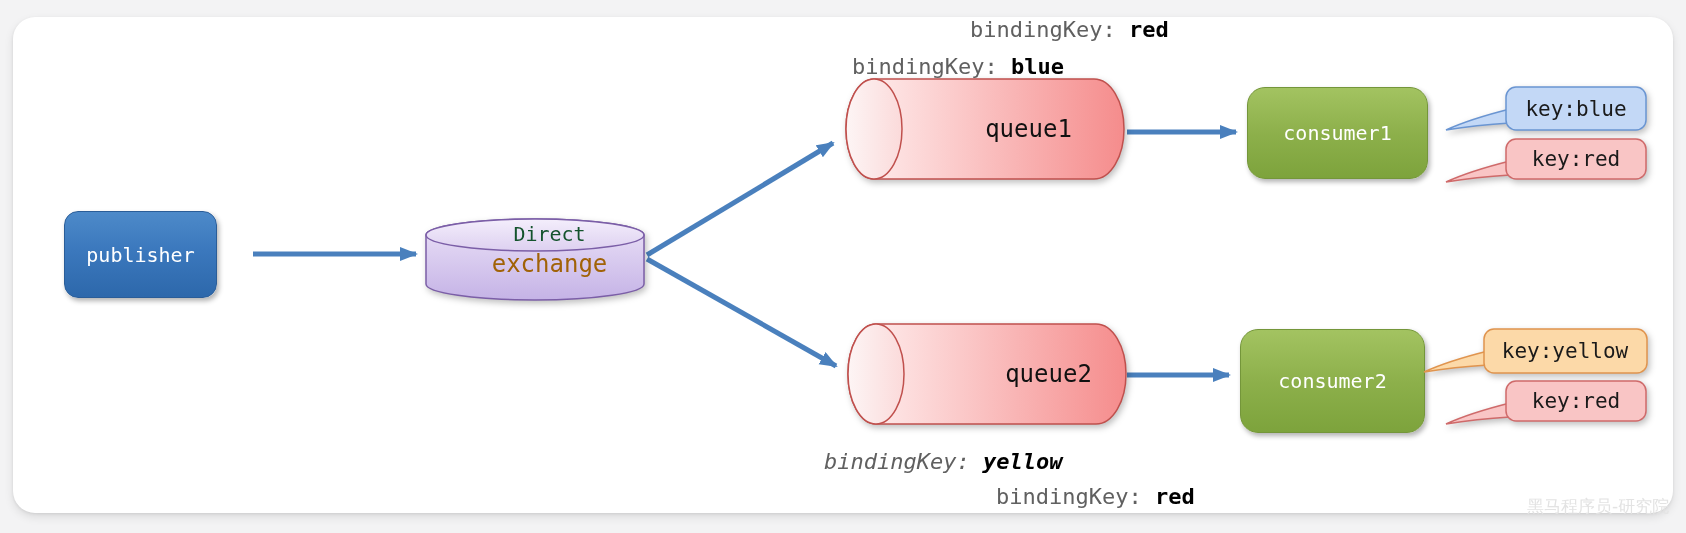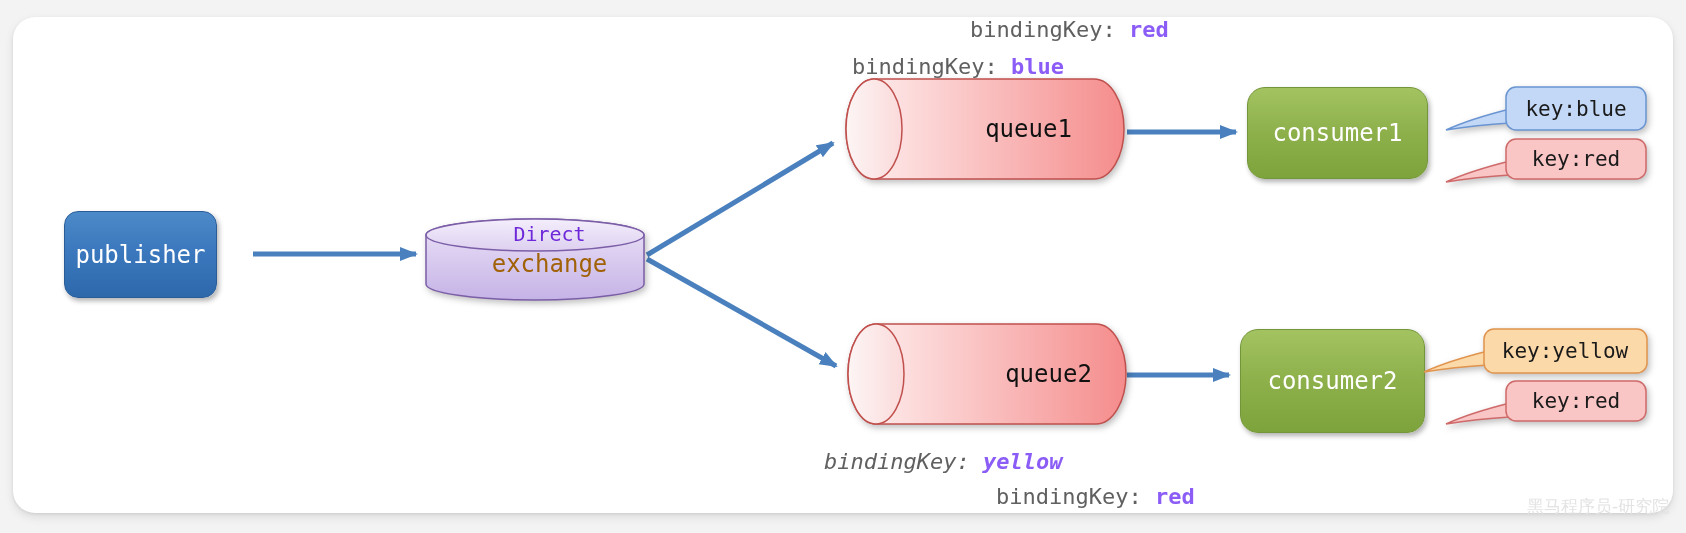--- a/index.html
+++ b/index.html
@@ -16,42 +16,42 @@
     box-shadow:0 4px 10px rgba(0,0,0,0.10), 0 1px 3px rgba(0,0,0,0.08);
   }
   .abs { position:absolute; }
   .node-label {
     position:absolute; text-align:center; pointer-events:none;
     font-family:"DejaVu Sans Mono","Liberation Mono",monospace;
     padding-left:29px;
   }
   .rect-node {
     position:absolute; display:flex; align-items:center; justify-content:center;
-    color:#ffffff; font-size:24px;
+    color:#ffffff; font-size:20px;
     box-shadow:2px 3px 5px rgba(0,0,0,0.30);
   }
   .publisher {
     left:64px; top:211px; width:153px; height:87px; border-radius:14px;
     background:linear-gradient(180deg,#4d8ac9 0%,#3b78bd 45%,#2d68ab 100%);
     border:1px solid #2a5d98;
   }
   .consumer {
     border-radius:18px;
     background:linear-gradient(180deg,#a3c361 0%,#8db04b 50%,#7da33c 100%);
     border:1px solid #74963a;
   }
   .consumer1 { left:1247px; top:87px; width:181px; height:92px; }
   .consumer2 { left:1240px; top:329px; width:185px; height:104px; }
   svg.shape { position:absolute; overflow:visible; }
   .shadowed { filter:drop-shadow(2px 3px 3px rgba(0,0,0,0.25)); }
-  .exchange-type { left:425px; top:222px; width:220px; font-size:20px; color:#6d28d9;text-align:center; }
+  .exchange-type { left:425px; top:222px; width:220px; font-size:20px; color:#14532d;text-align:center; }
   .exchange-name { left:425px; top:250px; width:220px; font-size:24px; color:#a16207; }
   .queue-text { width:220px; font-size:24px; color:#111; }
   .binding-label { position:absolute; font-size:22px; color:#606060; white-space:nowrap; }
-  .binding-label .val { color:#8b5cf6; font-weight:bold; }
+  .binding-label .val { color:#000000; font-weight:bold; }
   .tag-text { font-size:21px; fill:#1a1a1a; font-family:"DejaVu Sans Mono","Liberation Mono",monospace; }
   .watermark {
     position:absolute; left:1527px; top:495px; font-size:17px; color:#e3e3e3;
     font-family:"DejaVu Sans","Liberation Sans",sans-serif; white-space:nowrap;text-align:center;
   }
 </style>
 </head>
 <body>
 
 <div class="card"></div>

